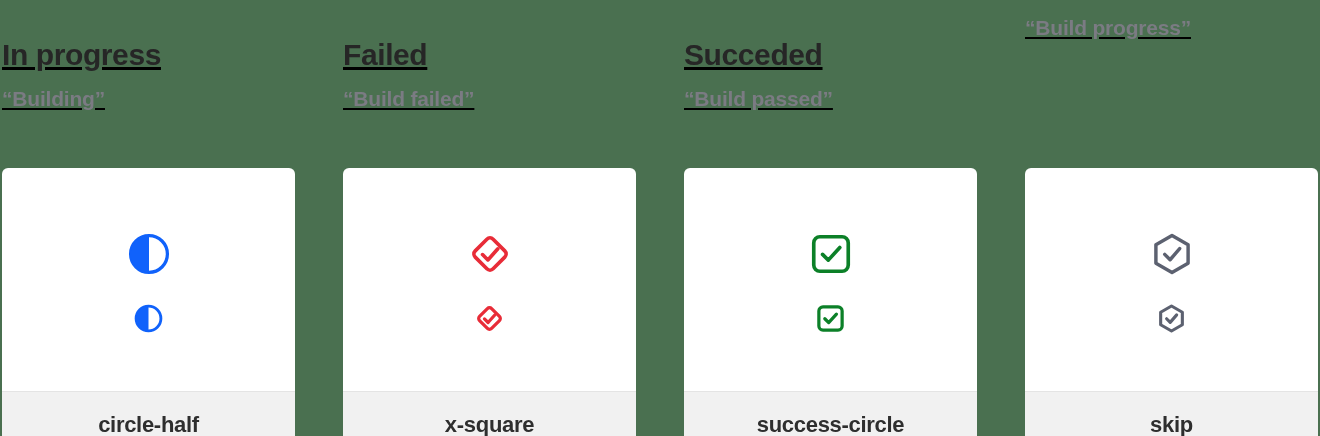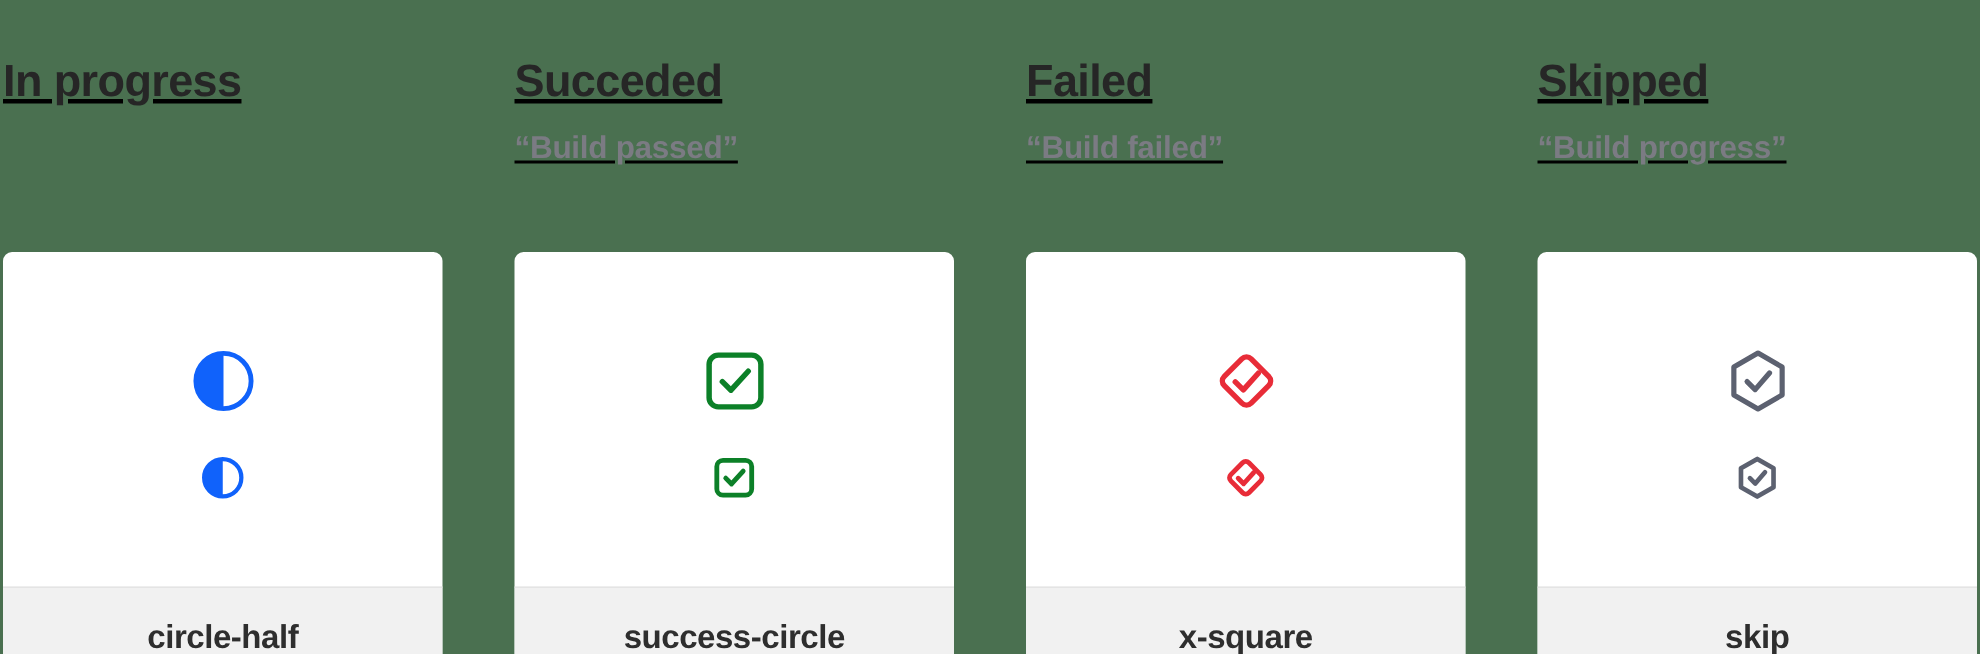--- a/index.html
+++ b/index.html
@@ -74,33 +74,54 @@
     letter-spacing:-0.3px;
   }
 </style>
 </head>
 <body>
 
 <div class="grid">
 
   <div class="col">
     <div class="heading">In progress</div>
+    <div class="subtitle">“Building”</div>
     <div class="card">
       <div class="card-body">
         <svg class="icon-lg" viewBox="0 0 24 24">
           <circle cx="12" cy="12" r="9.6" fill="none" stroke="#1062fb" stroke-width="1.7"></circle>
           <path d="M12 2.4 A9.6 9.6 0 0 0 12 21.6 Z" fill="#1062fb"></path>
         </svg>
         <svg class="icon-sm" viewBox="0 0 24 24">
           <circle cx="12" cy="12" r="9.6" fill="none" stroke="#1062fb" stroke-width="2.2"></circle>
           <path d="M12 2.4 A9.6 9.6 0 0 0 12 21.6 Z" fill="#1062fb"></path>
         </svg>
       </div>
       <div class="card-footer">
         <span class="label">circle-half</span>
+      </div>
+    </div>
+  </div>
+
+  <div class="col">
+    <div class="heading">Failed</div>
+    <div class="subtitle">“Build failed”</div>
+    <div class="card">
+      <div class="card-body">
+        <svg class="icon-lg" viewBox="0 0 24 24">
+          <rect x="5.4" y="5.4" width="13.2" height="13.2" rx="2.3" fill="none" stroke="#e82c38" stroke-width="1.9" transform="rotate(45 12 12)"></rect>
+          <path d="M8.1 12.3 L10.9 15.1 L16.1 9.3" fill="none" stroke="#e82c38" stroke-width="1.9" stroke-linecap="round" stroke-linejoin="round"></path>
+        </svg>
+        <svg class="icon-sm" viewBox="0 0 24 24">
+          <rect x="5.4" y="5.4" width="13.2" height="13.2" rx="2.3" fill="none" stroke="#e82c38" stroke-width="2.5" transform="rotate(45 12 12)"></rect>
+          <path d="M8.1 12.3 L10.9 15.1 L16.1 9.3" fill="none" stroke="#e82c38" stroke-width="2.5" stroke-linecap="round" stroke-linejoin="round"></path>
+        </svg>
+      </div>
+      <div class="card-footer">
+        <span class="label">x-square</span>
       </div>
     </div>
   </div>
 
   <div class="col">
     <div class="heading">Succeded</div>
     <div class="subtitle">“Build passed”</div>
     <div class="card">
       <div class="card-body">
         <svg class="icon-lg" viewBox="0 0 24 24">
@@ -112,41 +133,20 @@
           <path d="M7.6 12.2 L10.6 15.2 L16.6 8.6" fill="none" stroke="#0c8028" stroke-width="2.5" stroke-linecap="round" stroke-linejoin="round"></path>
         </svg>
       </div>
       <div class="card-footer">
         <span class="label">success-circle</span>
       </div>
     </div>
   </div>
 
   <div class="col">
-    <div class="heading">Failed</div>
-    <div class="subtitle">“Build failed”</div>
-    <div class="card">
-      <div class="card-body">
-        <svg class="icon-lg" viewBox="0 0 24 24">
-          <rect x="5.4" y="5.4" width="13.2" height="13.2" rx="2.3" fill="none" stroke="#e82c38" stroke-width="1.9" transform="rotate(45 12 12)"></rect>
-          <path d="M8.1 12.3 L10.9 15.1 L16.1 9.3" fill="none" stroke="#e82c38" stroke-width="1.9" stroke-linecap="round" stroke-linejoin="round"></path>
-        </svg>
-        <svg class="icon-sm" viewBox="0 0 24 24">
-          <rect x="5.4" y="5.4" width="13.2" height="13.2" rx="2.3" fill="none" stroke="#e82c38" stroke-width="2.5" transform="rotate(45 12 12)"></rect>
-          <path d="M8.1 12.3 L10.9 15.1 L16.1 9.3" fill="none" stroke="#e82c38" stroke-width="2.5" stroke-linecap="round" stroke-linejoin="round"></path>
-        </svg>
-      </div>
-      <div class="card-footer">
-        <span class="label">x-square</span>
-      </div>
-    </div>
-  </div>
-
-  <div class="col">
-    <div class="heading">Skipped</div>
     <div class="subtitle">“Build progress”</div>
     <div class="card">
       <div class="card-body">
         <svg class="icon-lg" viewBox="0 0 24 24">
           <path d="M12 2.3 L20.4 7.15 L20.4 16.85 L12 21.7 L3.6 16.85 L3.6 7.15 Z" fill="none" stroke="#5c6170" stroke-width="1.8" stroke-linejoin="round"></path>
           <path d="M8.2 12.2 L11.0 15.0 L16.0 9.2" fill="none" stroke="#5c6170" stroke-width="1.8" stroke-linecap="round" stroke-linejoin="round"></path>
         </svg>
         <svg class="icon-sm" viewBox="0 0 24 24">
           <path d="M12 2.3 L20.4 7.15 L20.4 16.85 L12 21.7 L3.6 16.85 L3.6 7.15 Z" fill="none" stroke="#5c6170" stroke-width="2.4" stroke-linejoin="round"></path>
           <path d="M8.2 12.2 L11.0 15.0 L16.0 9.2" fill="none" stroke="#5c6170" stroke-width="2.4" stroke-linecap="round" stroke-linejoin="round"></path>

